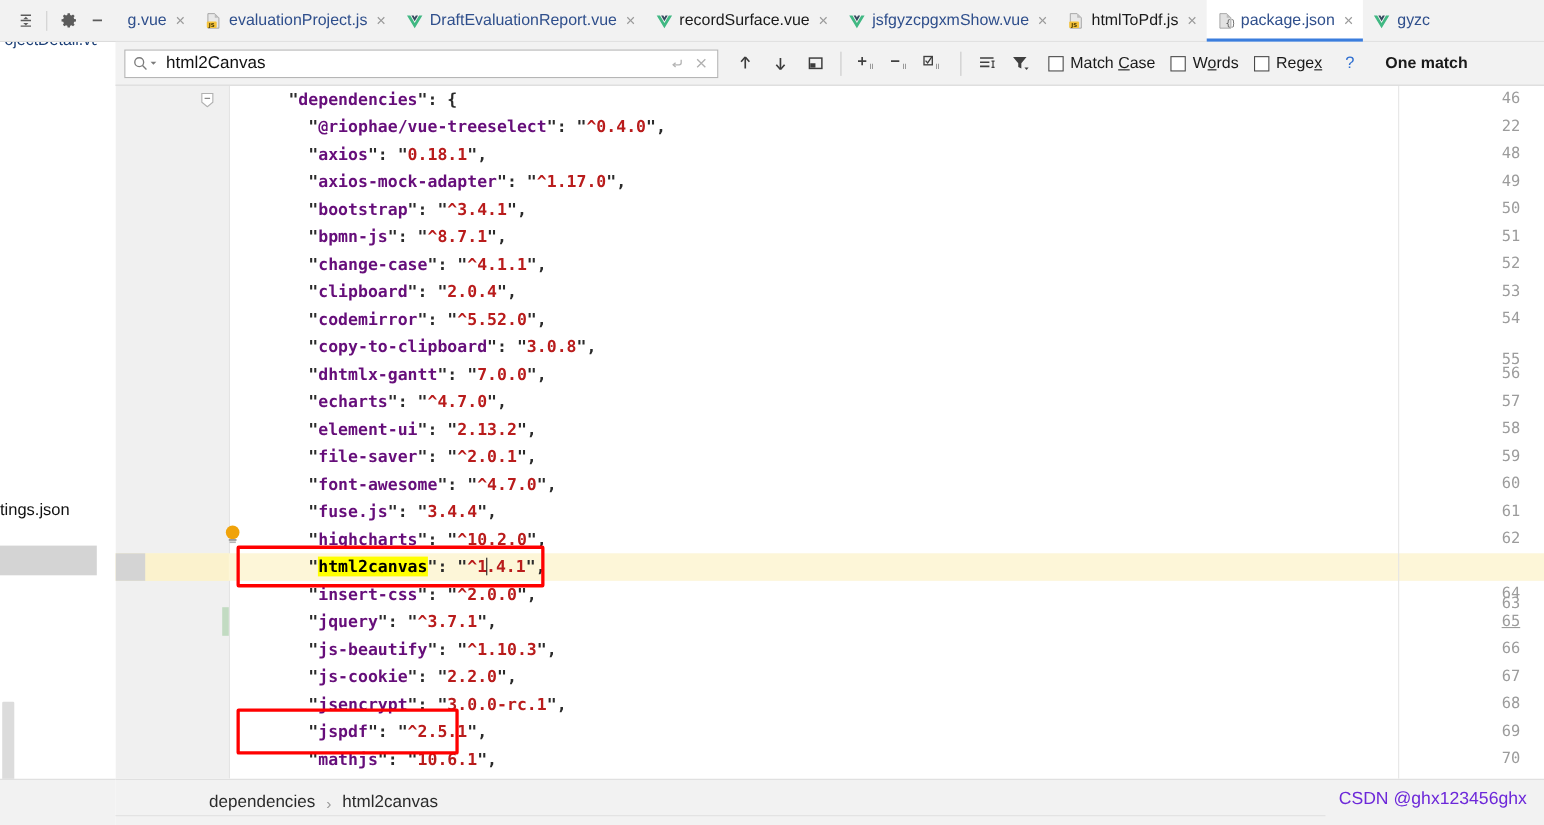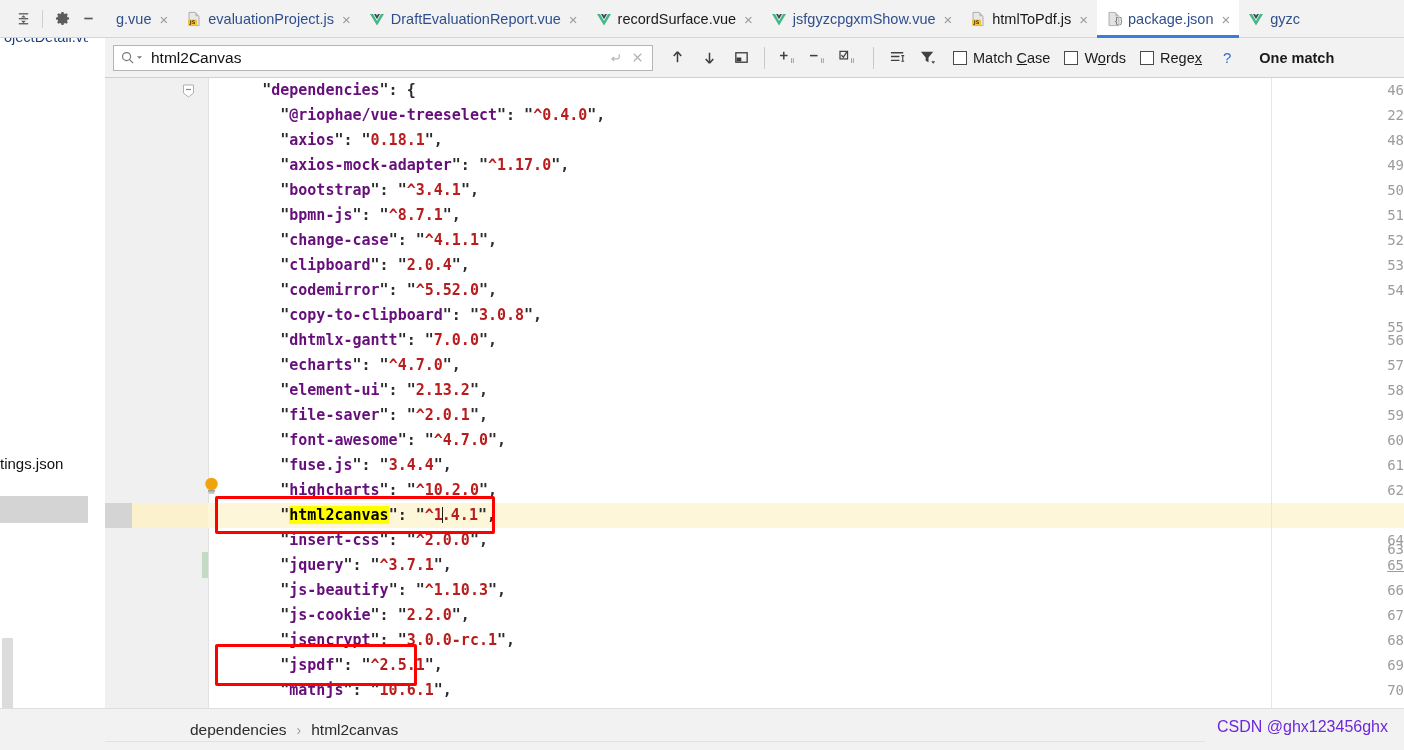--- a/index.html
+++ b/index.html
@@ -173,21 +173,21 @@
   .gutter-border {
     position: absolute; left: 103px; top: 0;
     width: 1px; height: 630px; background: #e2e2e2;
   }
   .content-border {
     position: absolute; left: 1166px; top: 0;
     width: 1px; height: 630px; background: #e6e6e6;
   }
   .lnum {
     position: absolute; right: 0; width: 68px;
-    text-align: right; padding-right: 0;
+    text-align: right; padding-right: 22px;
     font-family: "DejaVu Sans Mono", monospace;
     font-size: 14px; color: #9c9c9c;
     line-height: 25px; height: 25px;
   }
   .code-line {
     position: absolute; left: 103px;
     height: 25px; line-height: 25px;
     font-family: "DejaVu Sans Mono", monospace;
     font-size: 15px;
     font-weight: bold;

